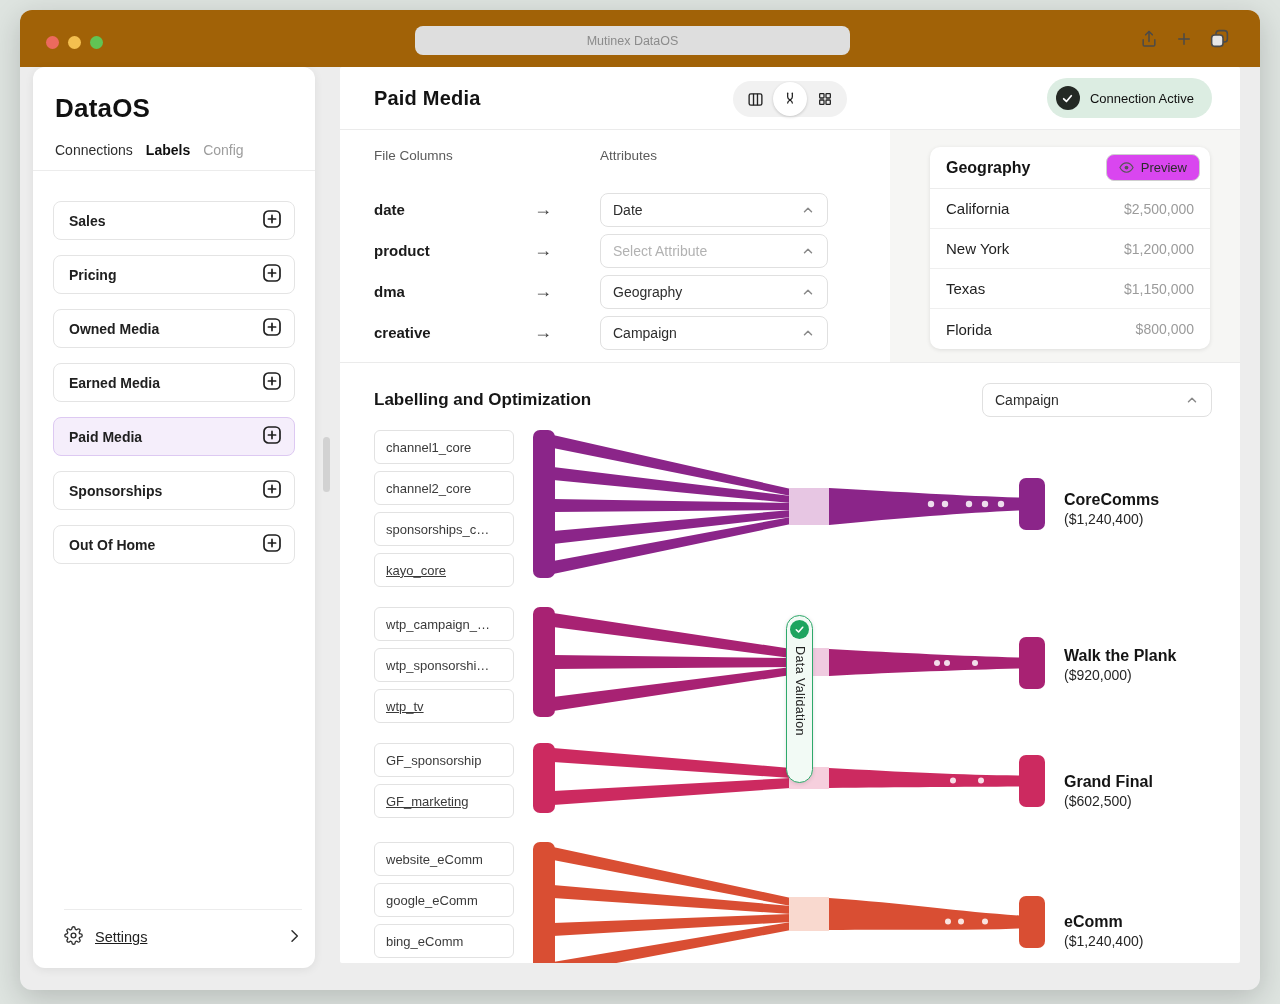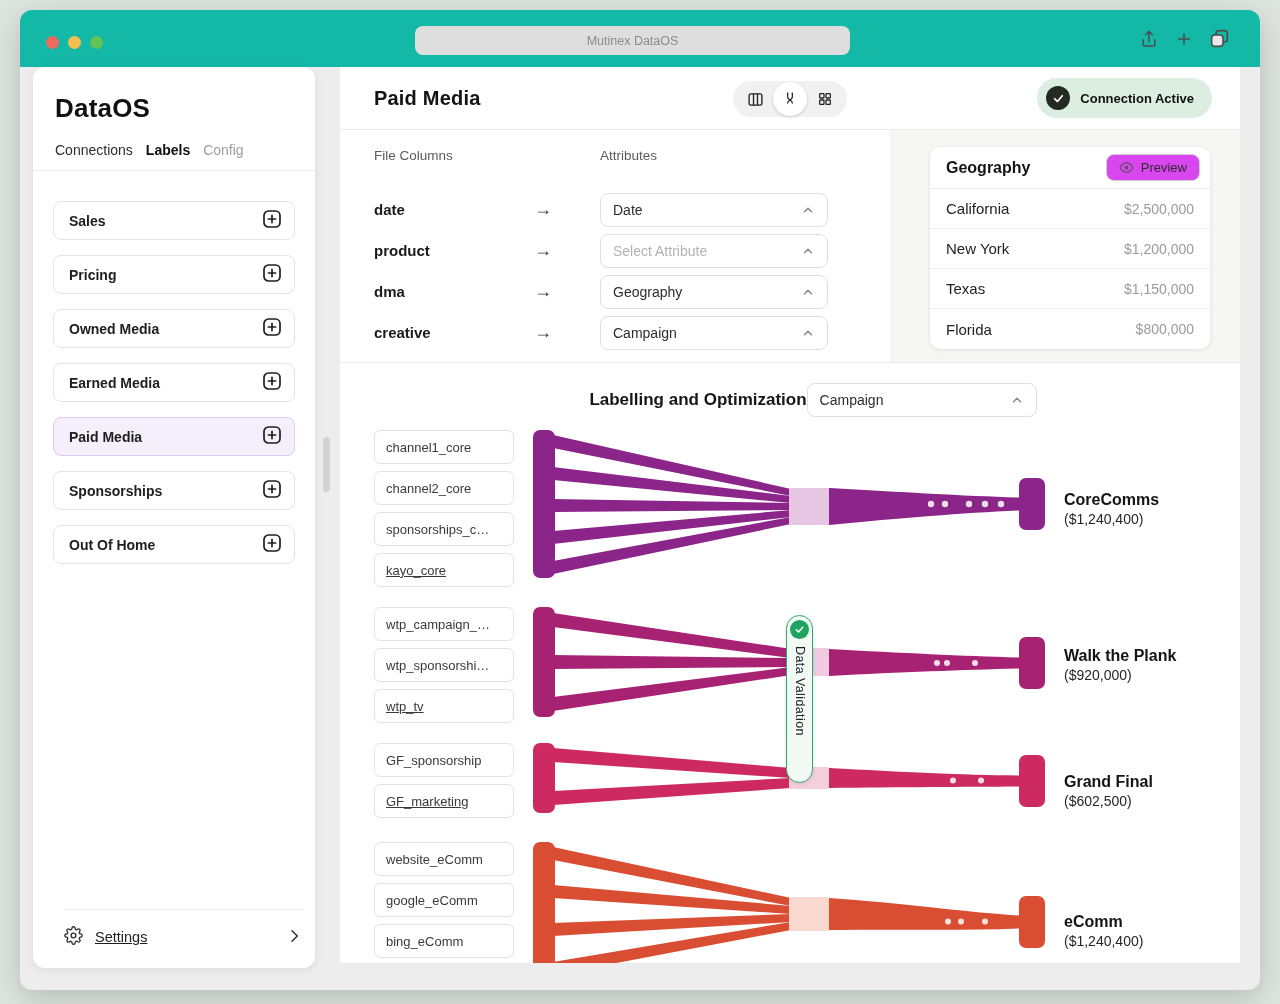--- a/index.html
+++ b/index.html
@@ -4,21 +4,21 @@
 <style>
   * { margin:0; padding:0; box-sizing:border-box; }
   html,body { width:1280px; height:1004px; overflow:hidden; }
   body { background:#dee4e0; font-family:"Liberation Sans", sans-serif; color:#1c1c1c; }
 
   .window { position:absolute; left:20px; top:10px; width:1240px; height:980px;
             background:#ededed; border-radius:12px; overflow:hidden;
             box-shadow:0 8px 30px rgba(0,0,0,.18); }
 
   
-  .titlebar { position:relative; height:57px; background:#14b8a6; }
+  .titlebar { position:relative; height:57px; background:#a16207; }
   .traffic { position:absolute; left:26px; top:26px; display:flex; gap:9px; }
   .tl { width:13px; height:13px; border-radius:50%; }
   .tl.red{background:#ec6a5e;} .tl.yellow{background:#f4bf4f;} .tl.green{background:#61c454;}
   .url-pill { position:absolute; left:395px; top:16px; width:435px; height:29px;
               background:#dedede; border-radius:8px; display:flex; align-items:center; justify-content:center;
               font-size:12.5px; color:#8b8b8b; }
   .tb-icons { position:absolute; right:30px; top:18px; display:flex; gap:16px; align-items:center; }
   .tb-icons svg { display:block; }
 
   
@@ -51,21 +51,21 @@
   .main-header { position:relative; height:63px; border-bottom:1px solid #ebebeb;
                  display:flex; align-items:center; padding:0 28px 0 34px; }
   .page-title { font-size:20px; font-weight:bold; color:#131313; letter-spacing:.2px; }
   .view-toggle { position:absolute; left:50%; top:14px; transform:translateX(-50%);
                  height:36px; background:#f1f1f1; border-radius:18px; display:flex; align-items:center; padding:0 6px; gap:2px; }
   .vt-btn { width:32px; height:32px; display:flex; align-items:center; justify-content:center; border-radius:50%; }
   .vt-btn.sel { background:#fff; box-shadow:0 1px 3px rgba(0,0,0,.18); width:34px; height:34px; }
   .conn-badge { margin-left:auto; background:#dcede2; border-radius:21px; height:40px;
                 display:flex; align-items:center; gap:10px; padding:0 18px 0 9px; }
   .conn-circ { width:24px; height:24px; border-radius:50%; background:#242924; display:flex; align-items:center; justify-content:center; }
-  .conn-text { font-size:13px; font-weight:bold; color:#101010; }
+  .conn-text { font-size:13px; font-weight:normal; color:#101010; }
 
   
   .mapping { display:flex; border-bottom:1px solid #ebebeb; height:233px; }
   .map-left { flex:1; padding:18px 0 0 34px; }
   .map-grid { display:grid; grid-template-columns:160px 66px 228px; grid-auto-rows:41px; align-items:center; }
   .map-grid .hrow { height:30px; align-self:start; }
   .col-head { font-size:13.5px; color:#5b5b5b; }
   .fc { font-size:15px; font-weight:bold; color:#1b1b1b; }
   .arrow { font-size:18px; color:#3c3c3c; }
   .dd { height:34px; border:1px solid #e0e0e0; border-radius:8px; background:#fff;
@@ -79,21 +79,21 @@
   .pc-btn { display:flex; align-items:center; gap:7px; border:1px solid #cfcfcf; border-radius:8px;
             background:#d946ef; padding:5px 12px; font-size:13px; color:#2c2c2c; font-family:inherit; }
   .pc-row { height:40px; display:flex; align-items:center; justify-content:space-between;
             padding:0 16px; border-bottom:1px solid #efefef; }
   .pc-row:last-child { border-bottom:none; }
   .pc-name { font-size:15px; color:#222; }
   .pc-val { font-size:14px; color:#9b9b9b; }
 
   
   .labelling { padding:20px 28px 0 34px; }
-  .lab-head { display:flex; align-items:center; justify-content:center;margin-left:40px; }
+  .lab-head { display:flex; align-items:center; justify-content:space-between; }
   .lab-title { font-size:17px; font-weight:bold; color:#161616; }
   .dd.w230 { width:230px; }
   .sankey-area { position:relative; margin-top:13px; }
   .srow { display:flex; align-items:flex-start; }
   .srow + .srow { margin-top:20px; }
   .srow.last { margin-top:24px; }
   .chips { width:140px; margin-right:19px; }
   .chip { height:30px; border:1px solid #e2e2e2; border-radius:6px; background:#fff;
           display:flex; align-items:center; padding:16px 11px; margin-bottom:7px;
           font-size:13px; color:#3a3a3a; white-space:nowrap; overflow:hidden; }

